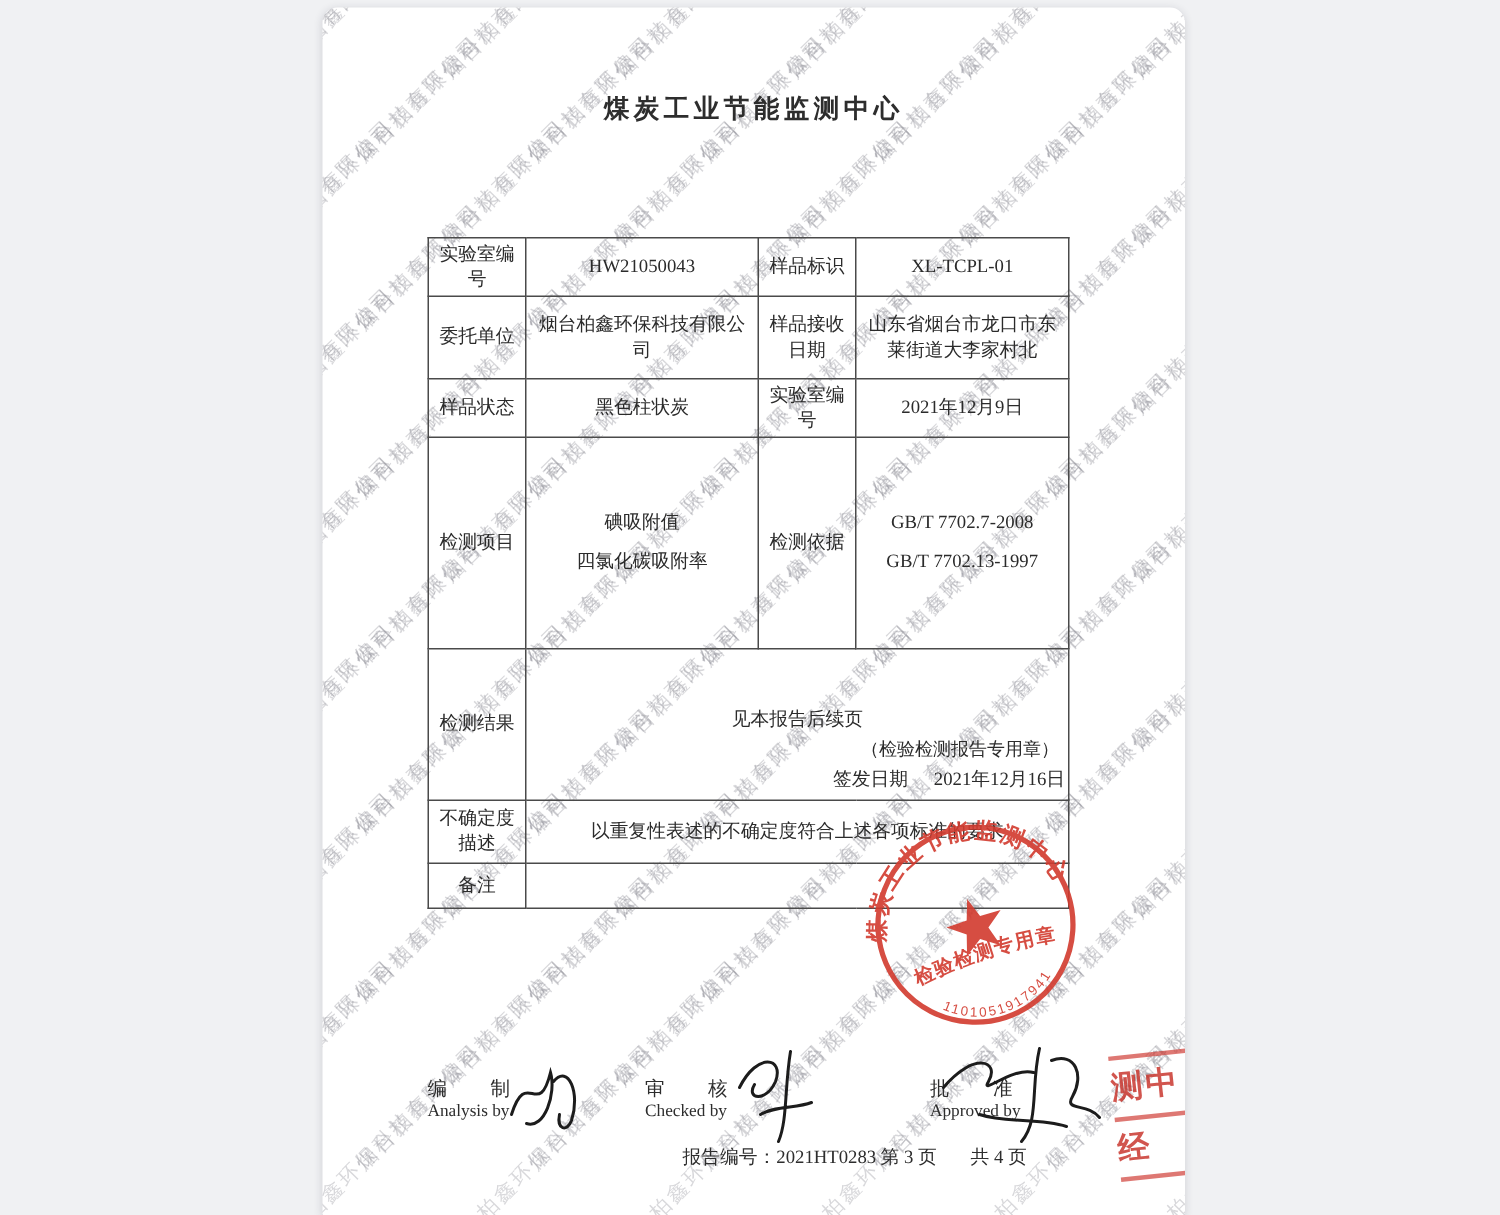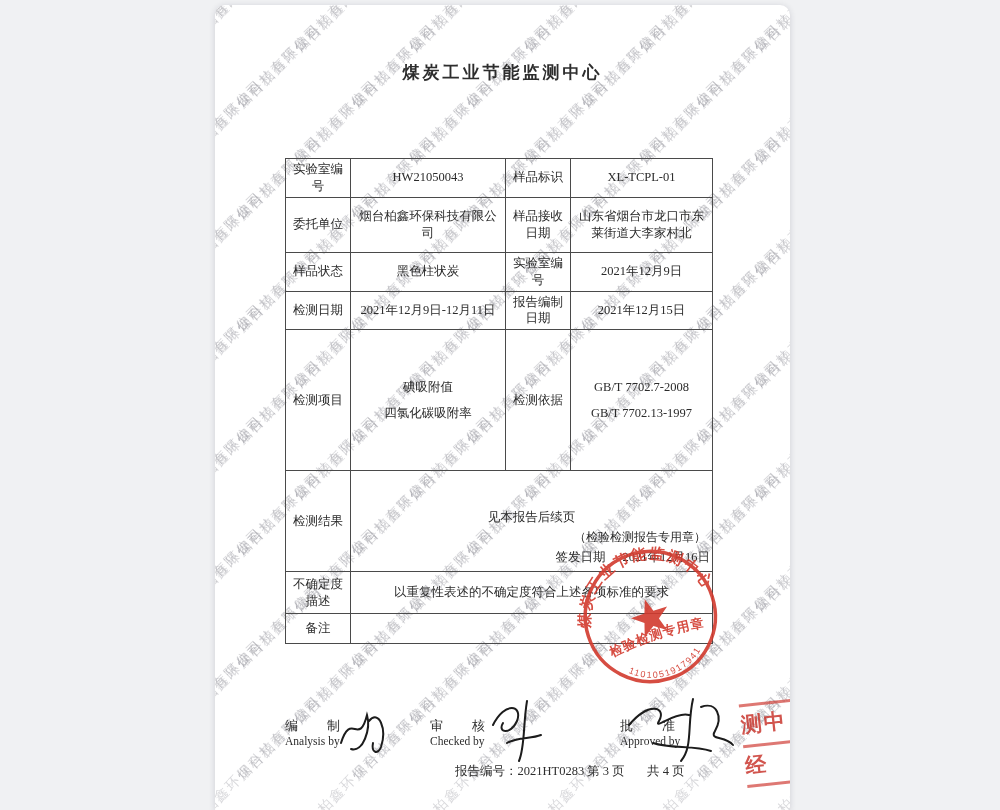--- a/index.html
+++ b/index.html
@@ -187,26 +187,20 @@
         <td>烟台柏鑫环保科技有限公司</td>
         <td>样品接收日期</td>
         <td>山东省烟台市龙口市东莱街道大李家村北</td>
       </tr>
       <tr style="height:31px">
         <td>样品状态</td>
         <td>黑色柱状炭</td>
         <td>实验室编号</td>
         <td>2021年12月9日</td>
       </tr>
-      <tr style="height:34px">
-        <td>检测日期</td>
-        <td>2021年12月9日-12月11日</td>
-        <td>报告编制日期</td>
-        <td>2021年12月15日</td>
-      </tr>
       <tr style="height:141px">
         <td>检测项目</td>
         <td class="stack gap-lg">
           <span>碘吸附值</span>
           <span>四氯化碳吸附率</span>
         </td>
         <td>检测依据</td>
         <td class="stack gap-lg">
           <span>GB/T 7702.7-2008</span>
           <span>GB/T 7702.13-1997</span>

